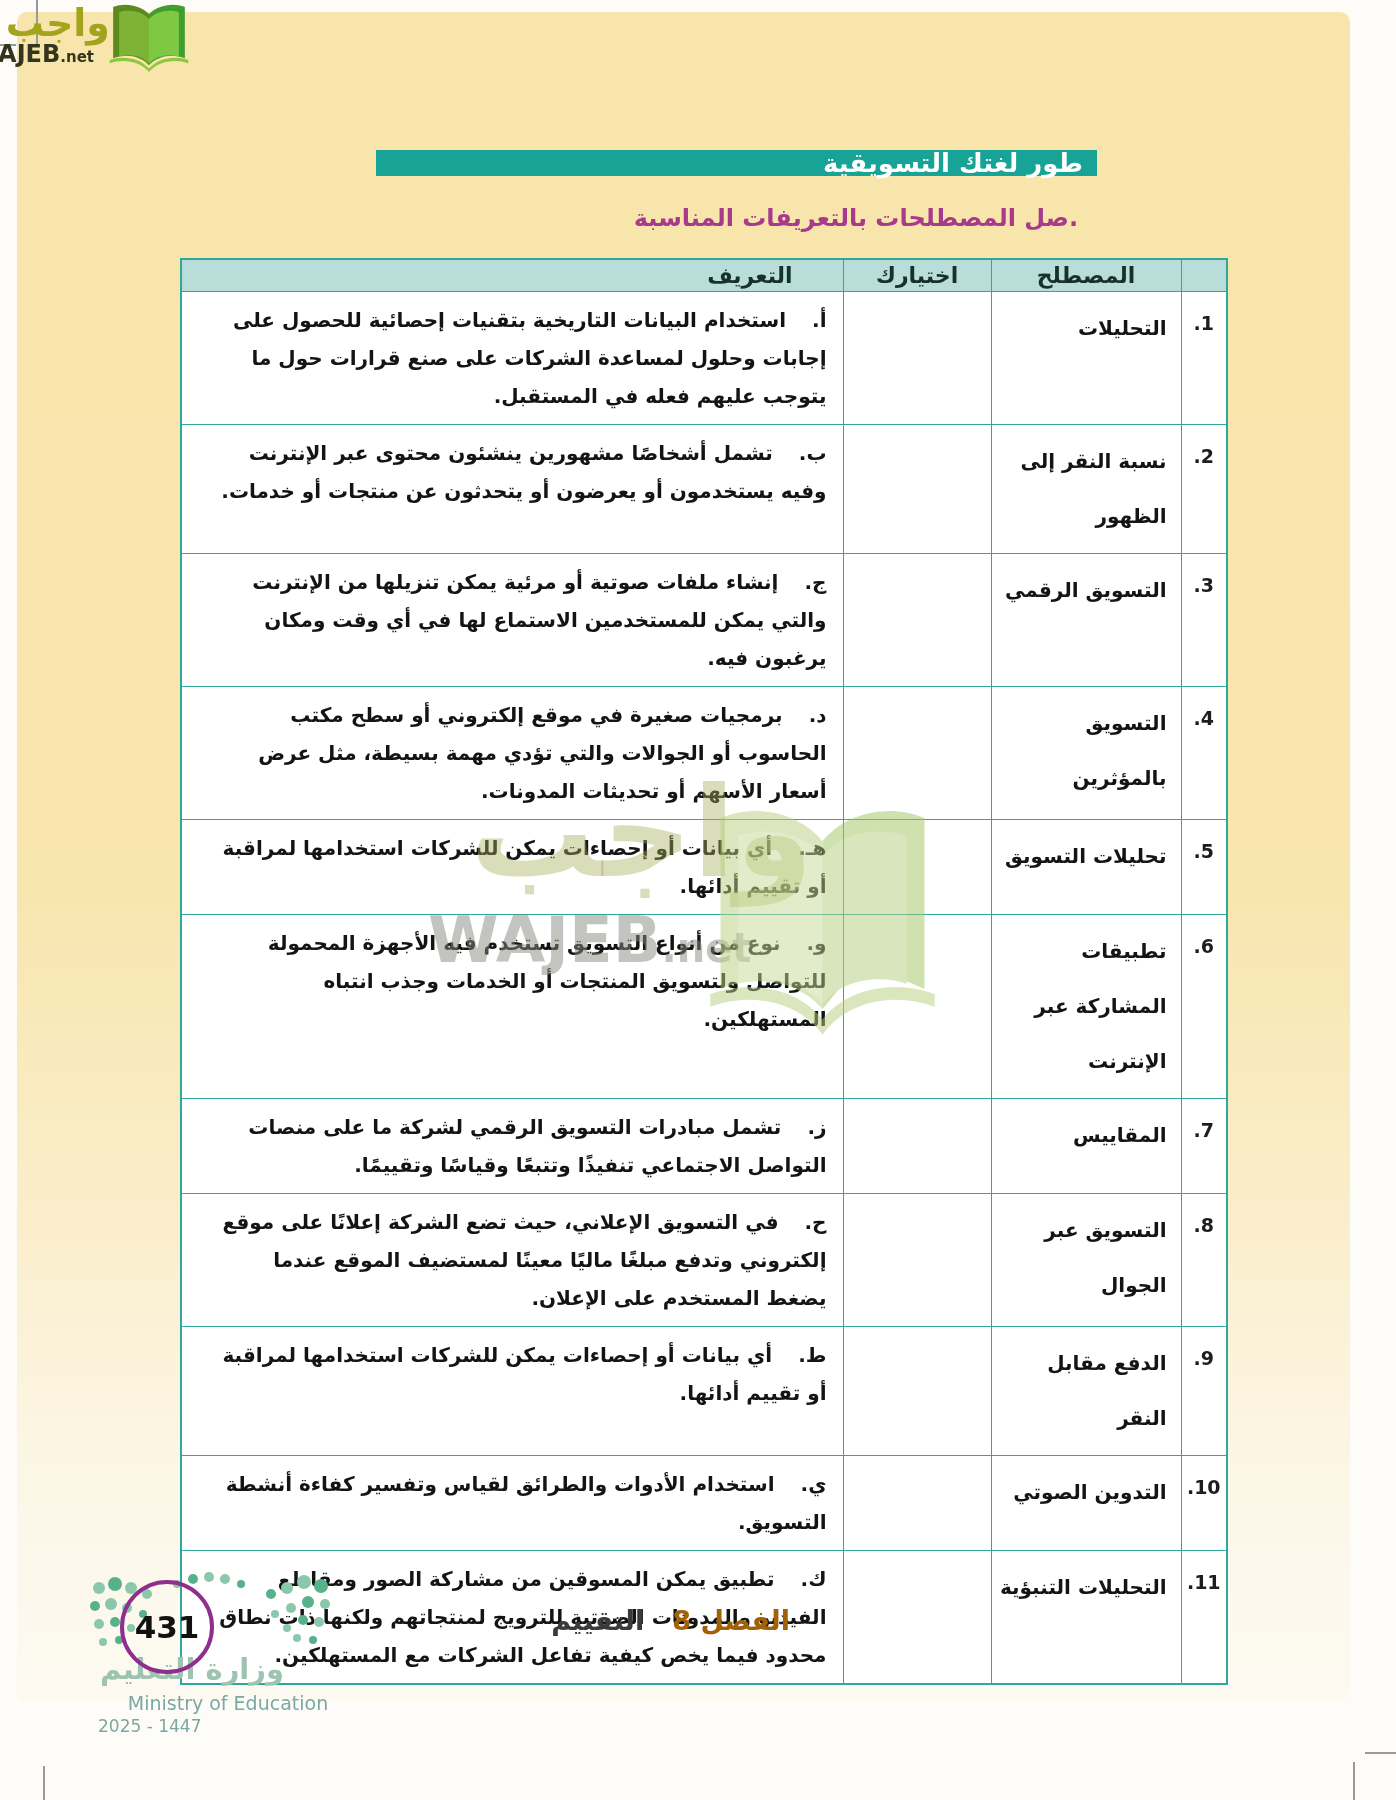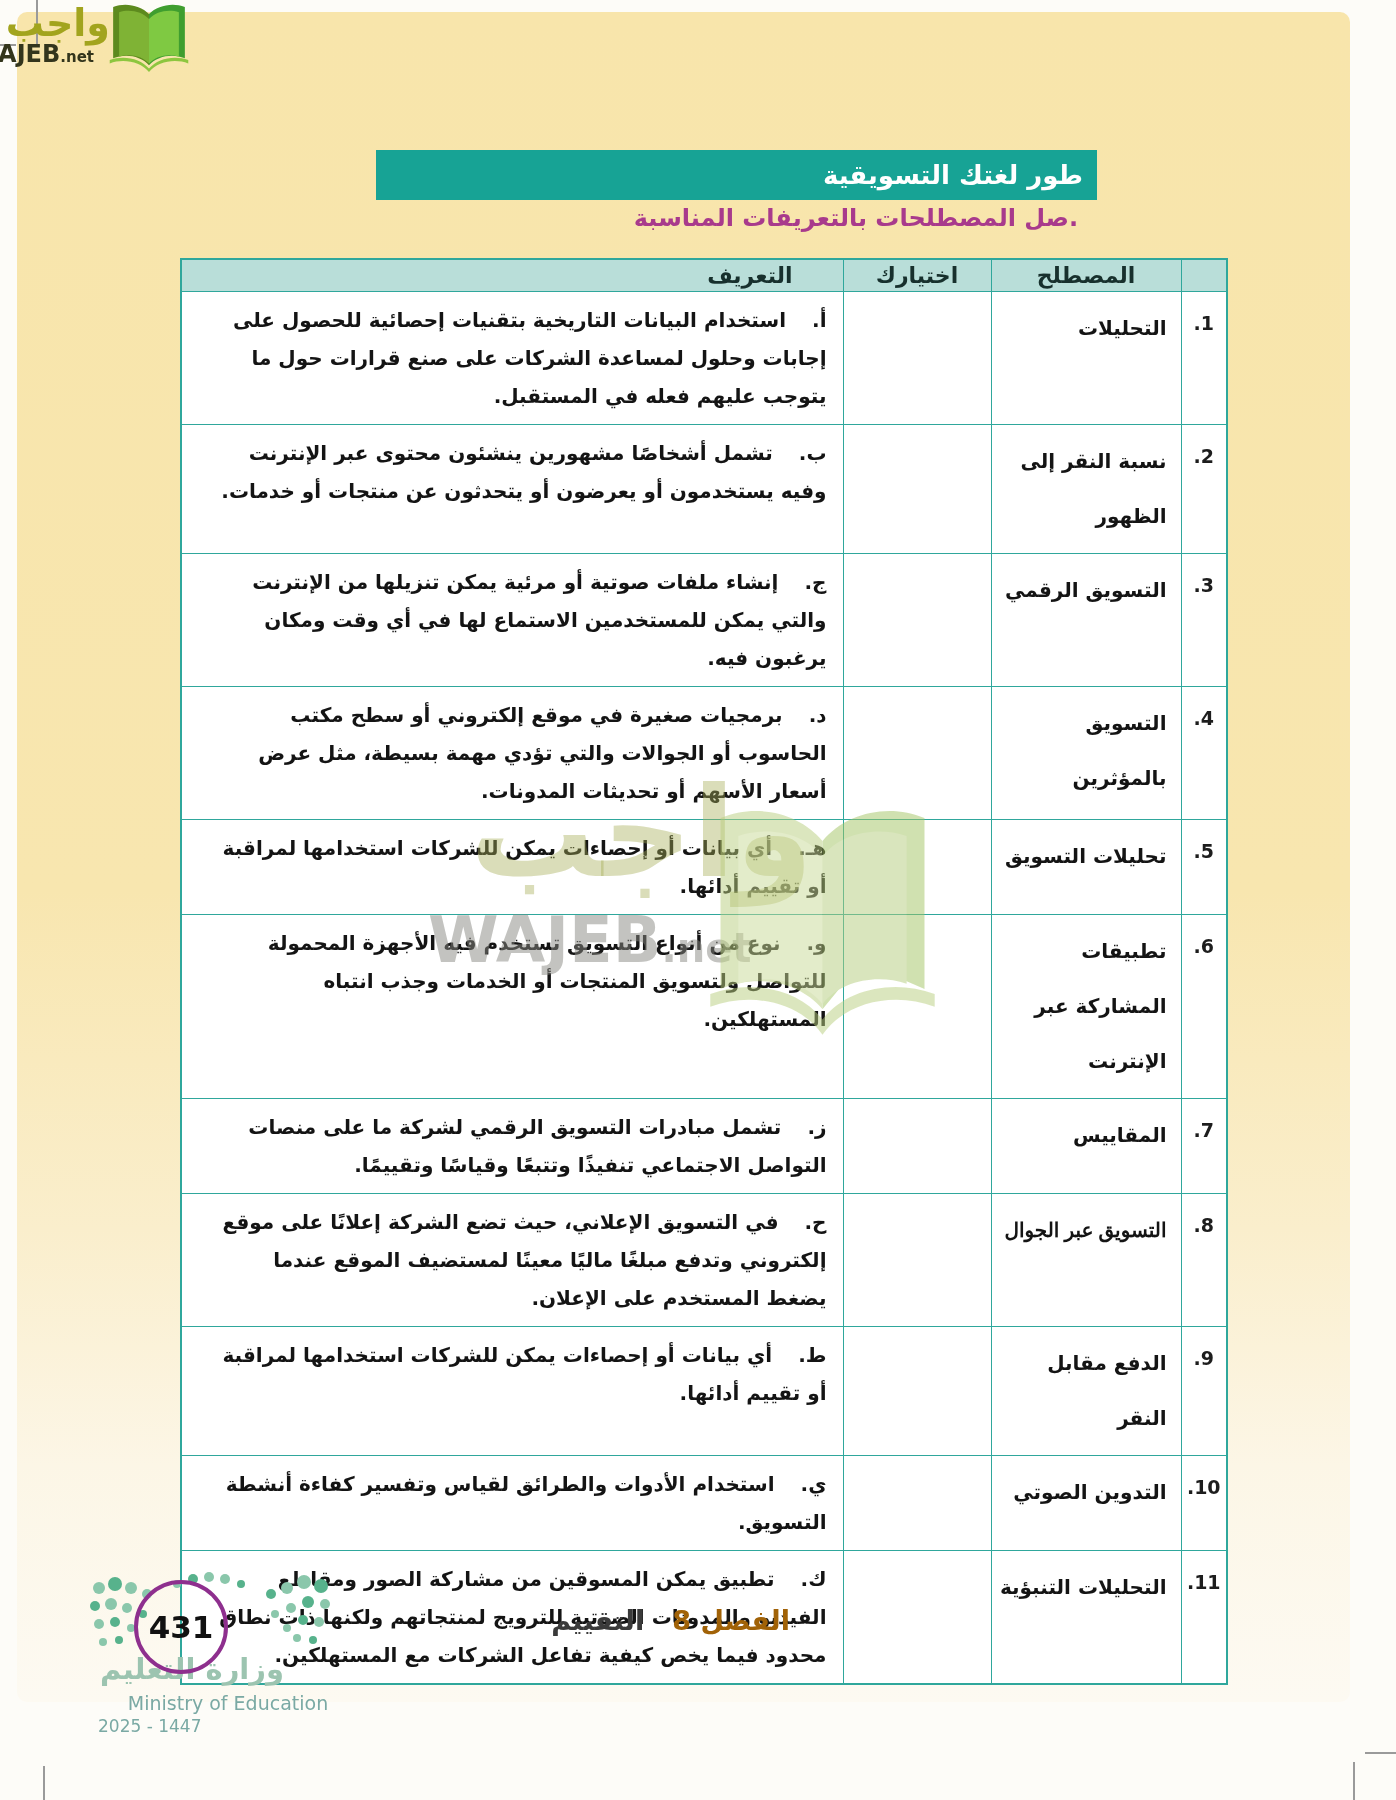--- a/index.html
+++ b/index.html
@@ -21,21 +21,21 @@
 
   
   .logo{left:6px;top:2px;width:200px;height:72px;z-index:30;}
   .logo-ar{position:absolute;right:96px;top:2px;font-size:38px;font-weight:bold;color:#a2a41e;line-height:1;}
   .logo-en{position:absolute;right:112px;top:40px;font-size:24px;font-weight:bold;color:#33351c;letter-spacing:0px;line-height:1;direction:ltr;}
   .logo-en small{font-size:15px;font-weight:bold;}
   .logo-book{position:absolute;left:100px;top:0px;}
 
   
   .title-bar{
-    left:376px;top:150px;width:721px;height:50px;
+    left:376px;top:150px;width:721px;height:26px;
     display:flex;align-items:center;justify-content:flex-end;
     padding:0;box-sizing:border-box;
   }
   .title-bar span{color:#fff;font-size:26px;font-weight:bold;padding-left:14px;padding-right:14px;}
   .subtitle{
     left:378px;top:200px;width:700px;height:36px;
     display:flex;align-items:center;justify-content:flex-end;
     font-size:24px;font-weight:bold;
   }
 
@@ -82,21 +82,21 @@
 
   
   .footer-line{
     left:470px;top:1598px;width:320px;height:44px;
     display:flex;direction:rtl;align-items:center;gap:28px;
   }
   .chapter{font-size:27px;font-weight:bold;}
   .section{font-size:27px;font-weight:bold;color:#3a3a3a;}
 
   .page-circle{
-    left:134px;top:1580px;width:94px;height:94px;border-radius:50%;
+    left:120px;top:1580px;width:94px;height:94px;border-radius:50%;
     border:4px solid #8e2f8e;box-sizing:border-box;z-index:6;
     display:flex;align-items:center;justify-content:center;
     font-size:31px;font-weight:bold;color:#111;
   }
   .ministry-ar{left:100px;top:1652px;width:240px;text-align:left;font-size:29px;font-weight:bold;color:#9cc4b0;direction:rtl;}
   .ministry-en{left:98px;top:1692px;width:260px;font-size:19px;color:#7aa9a4;direction:ltr;text-align:center;}
   .ministry-years{left:98px;top:1716px;width:200px;font-size:17px;color:#7aa9a4;direction:ltr;}
 </style>
 </head>
 <body>
@@ -182,21 +182,21 @@
         <td class="cell-def" style="border-color: rgb(47, 167, 156);"><span class="def-letter">و.</span><span>نوع من أنواع التسويق تستخدم فيه الأجهزة المحمولة للتواصل ولتسويق المنتجات أو الخدمات وجذب انتباه المستهلكين.</span></td>
       </tr>
       <tr>
         <td class="cell-num" style="border-color: rgb(47, 167, 156);">7.</td>
         <td class="cell-term" style="border-color: rgb(47, 167, 156);">المقاييس</td>
         <td class="cell-choice" style="border-color: rgb(47, 167, 156);"></td>
         <td class="cell-def" style="border-color: rgb(47, 167, 156);"><span class="def-letter">ز.</span><span>تشمل مبادرات التسويق الرقمي لشركة ما على منصات التواصل الاجتماعي تنفيذًا وتتبعًا وقياسًا وتقييمًا.</span></td>
       </tr>
       <tr>
         <td class="cell-num" style="border-color: rgb(47, 167, 156);">8.</td>
-        <td class="cell-term" style="border-color: rgb(47, 167, 156); font-family: Liberation Serif, serif;">التسويق عبر الجوال</td>
+        <td class="cell-term" style="border-color: rgb(47, 167, 156);">التسويق عبر الجوال</td>
         <td class="cell-choice" style="border-color: rgb(47, 167, 156);"></td>
         <td class="cell-def" style="border-color: rgb(47, 167, 156);"><span class="def-letter">ح.</span><span>في التسويق الإعلاني، حيث تضع الشركة إعلانًا على موقع إلكتروني وتدفع مبلغًا ماليًا معينًا لمستضيف الموقع عندما يضغط المستخدم على الإعلان.</span></td>
       </tr>
       <tr>
         <td class="cell-num" style="border-color: rgb(47, 167, 156);">9.</td>
         <td class="cell-term" style="border-color: rgb(47, 167, 156);">الدفع مقابل النقر</td>
         <td class="cell-choice" style="border-color: rgb(47, 167, 156);"></td>
         <td class="cell-def" style="border-color: rgb(47, 167, 156);"><span class="def-letter">ط.</span><span>أي بيانات أو إحصاءات يمكن للشركات استخدامها لمراقبة أو تقييم أدائها.</span></td>
       </tr>
       <tr>

